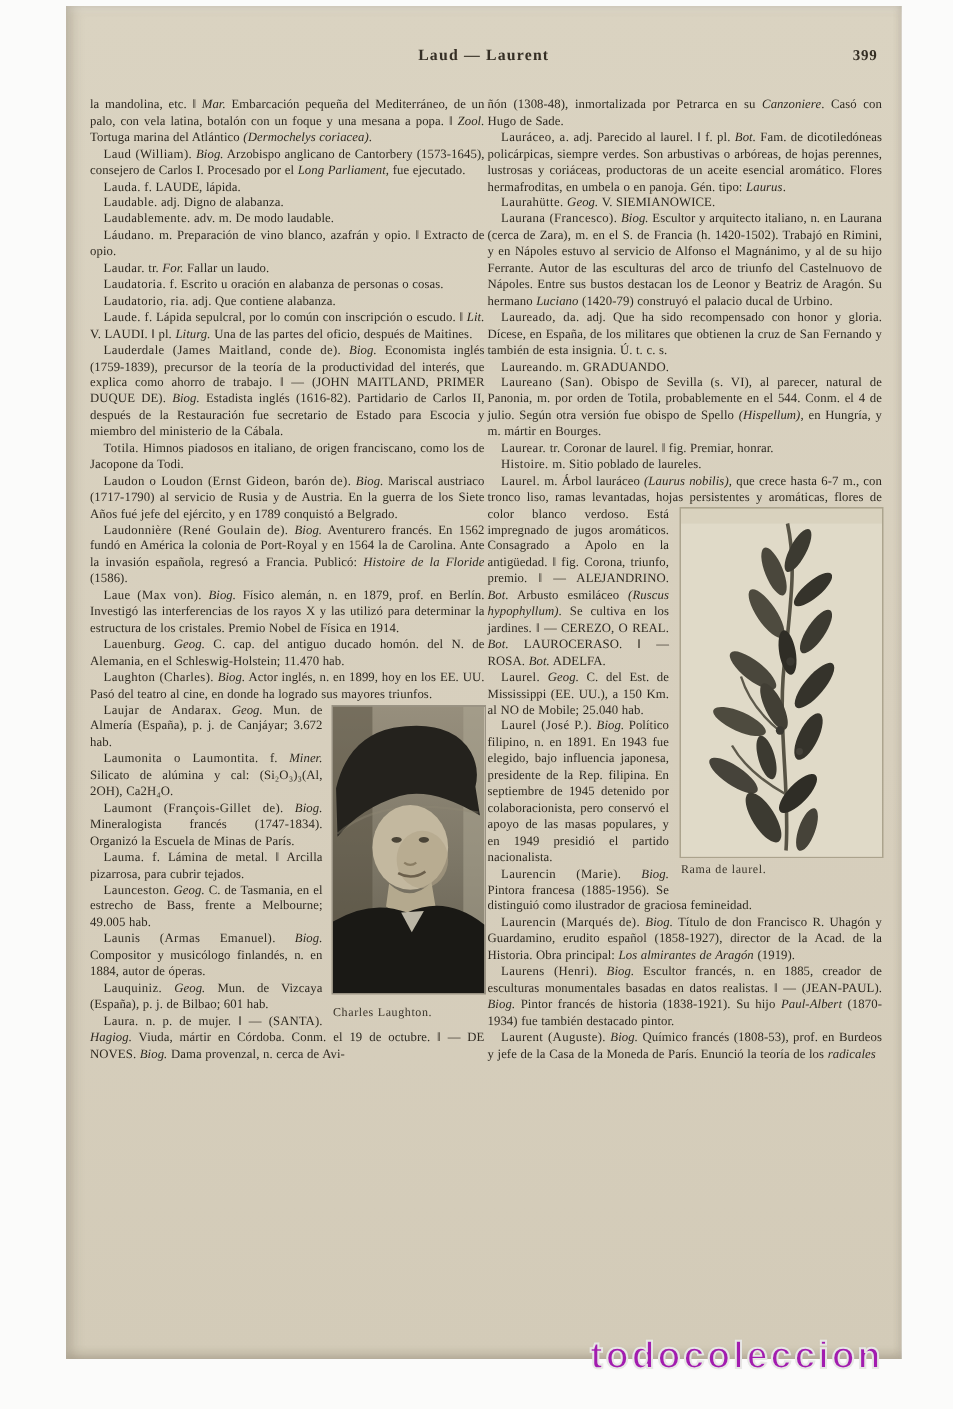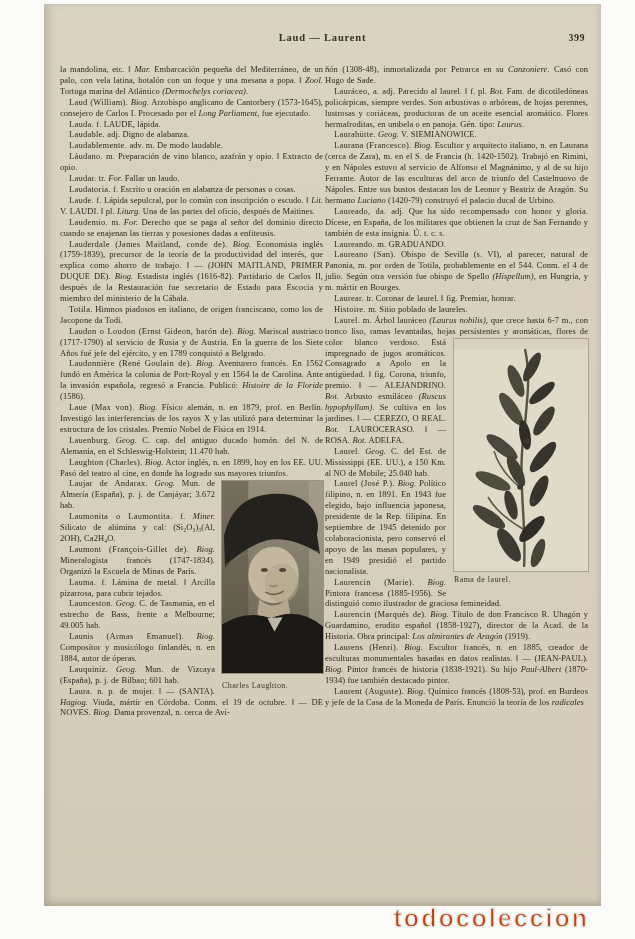--- a/index.html
+++ b/index.html
@@ -48,23 +48,23 @@
     display:block;text-align:left;
     font:8px/10px "Liberation Serif","DejaVu Serif",serif;
     color:#3a342a;letter-spacing:.4px;margin-top:8px;
   }
   .fig-laurel .figcap{margin-top:4px;}
   .fig-laughton svg{box-shadow:0 0 0 1px rgba(40,35,25,.35);}
   .fig-laurel svg{box-shadow:0 0 0 1px rgba(120,110,85,.45);}
 
   
   .watermark{
-    position:absolute;right:46px;bottom:6px;
+    position:absolute;right:46px;bottom:20px;
     font:bold 25px "Liberation Sans","DejaVu Sans",sans-serif;
-    letter-spacing:2px;color:#c2410c;
+    letter-spacing:2px;color:#a21caf;
     -webkit-text-stroke:1.3px #e7e7e4;
     text-shadow:0 0 1px rgba(200,200,196,.6);
     text-align:center;
   }
 </style>
 </head>
 <body>
 
 <div class="canvas">
 
@@ -76,22 +76,22 @@
     <div class="columns">
       <div class="col">
           <p class="entry cont"><span>la mandolina, etc. ‖ </span><span class="it">Mar.</span><span> Embarcación pequeña del Mediterráneo, de un palo, con vela latina, botalón con un foque y una mesana a popa. ‖ </span><span class="it">Zool.</span><span> Tortuga marina del Atlántico </span><span class="it">(Dermochelys coriacea)</span><span>.</span></p>
           <p class="entry"><span class="bd">Laud (William).</span><span> </span><span class="it">Biog.</span><span> Arzobispo anglicano de Cantorbery (1573-1645), consejero de Carlos I. Procesado por el </span><span class="it">Long Parliament</span><span>, fue ejecutado.</span></p>
           <p class="entry"><span class="bd">Lauda.</span><span> f. LAUDE, lápida.</span></p>
           <p class="entry"><span class="bd">Laudable.</span><span> adj. Digno de alabanza.</span></p>
           <p class="entry"><span class="bd">Laudablemente.</span><span> adv. m. De modo laudable.</span></p>
           <p class="entry"><span class="bd">Láudano.</span><span> m. Preparación de vino blanco, azafrán y opio. ‖ Extracto de opio.</span></p>
           <p class="entry"><span class="bd">Laudar.</span><span> tr. </span><span class="it">For.</span><span> Fallar un laudo.</span></p>
           <p class="entry"><span class="bd">Laudatoria.</span><span> f. Escrito u oración en alabanza de personas o cosas.</span></p>
+          <p class="entry"><span class="bd">Laudatorio, ria.</span><span> adj. Que contiene alabanza.</span></p>
           <p class="entry"><span class="bd">Laude.</span><span> f. Lápida sepulcral, por lo común con inscripción o escudo. ‖ </span><span class="it">Lit.</span><span> V. LAUDI. ‖ pl. </span><span class="it">Liturg.</span><span> Una de las partes del oficio, después de Maitines.</span></p>
-          <p class="entry"><span class="bd">Laudemio.</span><span> m. </span><span class="it">For.</span><span> Derecho que se paga al señor del dominio directo cuando se enajenan las tierras y posesiones dadas a enfiteusis.</span></p>
           <p class="entry"><span class="bd">Lauderdale (James Maitland, conde de).</span><span> </span><span class="it">Biog.</span><span> Economista inglés (1759-1839), precursor de la teoría de la productividad del interés, que explica como ahorro de trabajo. ‖ — (JOHN MAITLAND, PRIMER DUQUE DE). </span><span class="it">Biog.</span><span> Estadista inglés (1616-82). Partidario de Carlos II, después de la Restauración fue secretario de Estado para Escocia y miembro del ministerio de la Cábala.</span></p>
           <p class="entry"><span class="bd">Totila.</span><span> Himnos piadosos en italiano, de origen franciscano, como los de Jacopone da Todi.</span></p>
           <p class="entry"><span class="bd">Laudon o Loudon (Ernst Gideon, barón de).</span><span> </span><span class="it">Biog.</span><span> Mariscal austriaco (1717-1790) al servicio de Rusia y de Austria. En la guerra de los Siete Años fué jefe del ejército, y en 1789 conquistó a Belgrado.</span></p>
           <p class="entry"><span class="bd">Laudonnière (René Goulain de).</span><span> </span><span class="it">Biog.</span><span> Aventurero francés. En 1562 fundó en América la colonia de Port-Royal y en 1564 la de Carolina. Ante la invasión española, regresó a Francia. Publicó: </span><span class="it">Histoire de la Floride</span><span> (1586).</span></p>
           <p class="entry"><span class="bd">Laue (Max von).</span><span> </span><span class="it">Biog.</span><span> Físico alemán, n. en 1879, prof. en Berlín. Investigó las interferencias de los rayos X y las utilizó para determinar la estructura de los cristales. Premio Nobel de Física en 1914.</span></p>
           <p class="entry"><span class="bd">Lauenburg.</span><span> </span><span class="it">Geog.</span><span> C. cap. del antiguo ducado homón. del N. de Alemania, en el Schleswig-Holstein; 11.470 hab.</span></p>
           <p class="entry"><span class="bd">Laughton (Charles).</span><span> </span><span class="it">Biog.</span><span> Actor inglés, n. en 1899, hoy en los EE. UU. Pasó del teatro al cine, en donde ha logrado sus </span><span class="fig fig-laughton">
         <svg viewBox="0 0 100 190" xmlns="http://www.w3.org/2000/svg">
           <defs>
             <linearGradient id="lgbg" x1="0" y1="0" x2="0" y2="1">

